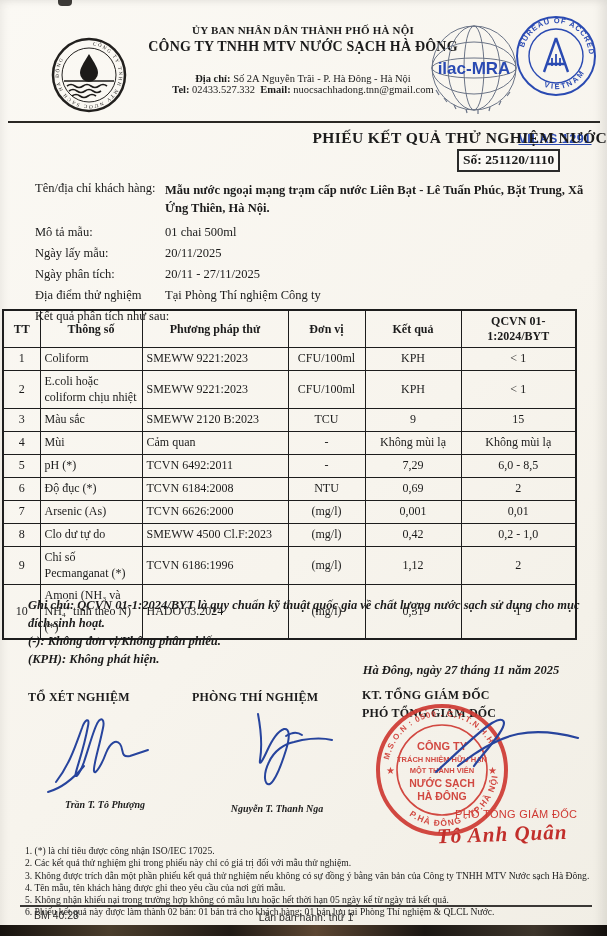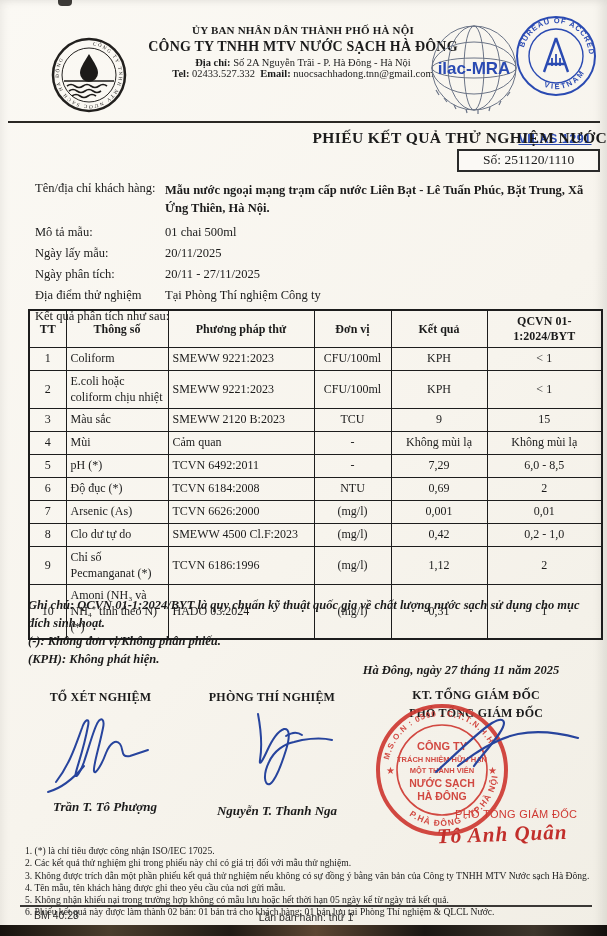--- a/index.html
+++ b/index.html
@@ -9,65 +9,65 @@
     background:linear-gradient(135deg,#fbf9f4 0%,#f7f4ed 55%,#f1eee5 100%);
     font-family:"Liberation Serif", serif; color:#1b1b1b; overflow:hidden;
     box-shadow:inset -6px 0 10px rgba(0,0,0,.08), inset 4px 0 8px rgba(0,0,0,.05);
   }
   .abs { position:absolute; }
 
   
   .org-block { position:absolute; left:148px; top:24px; width:310px; text-align:center; }
   .org-line1 { font-weight:bold; font-size:11px; letter-spacing:.2px; }
   .org-line2 { font-weight:bold; font-size:14px; margin-top:3px; letter-spacing:.2px; }
-  .org-line3 { font-size:10.5px; margin-top:2px; }
+  .org-line3 { font-size:10.5px; margin-top:18px; }
   .org-line4 { font-size:10.5px; }
   .lbl-b { font-weight:bold; }
   .header-rule { position:absolute; top:121px; left:8px; width:592px; height:2px; background:#26242!important; background:#2a2824; }
   .vilas-label { position:absolute; left:512px; top:100px; width:86px; text-align:center;
     color:#2a4ab2; font-family:"Liberation Sans", sans-serif; font-weight:bold;
     font-size:12.5px; letter-spacing:.5px; text-decoration:underline;margin-top:32px; }
 
   
   .title { position:absolute; top:129px; left:0; width:100%; text-align:right;
     font-weight:bold; font-size:15.5px; letter-spacing:.4px; }
   .doc-no { position:absolute; top:149px; left:457px; border:2px solid #2a2a2a;
-    padding:1px 24px 2px; font-weight:normal; font-size:13.5px; background:rgba(255,255,255,.4); }
+    padding:1px 4px 2px; font-weight:bold; font-size:13.5px; background:rgba(255,255,255,.4); }
 
   
   .meta { position:absolute; top:181px; left:35px; width:552px; font-size:12.5px; }
   .meta-label { position:absolute; left:0; }
   .meta-value { position:absolute; left:130px; }
   .customer-value { font-weight:bold; width:420px; line-height:1.45; }
   .meta-row { position:relative; display:block; }
 
   
-  .result-table { position:absolute; top:309px; left:28px; border-collapse:collapse;
+  .result-table { position:absolute; top:309px; left:2px; border-collapse:collapse;
     table-layout:fixed; width:573px; border:2px solid #1d1d1d; }
   .result-table th, .result-table td { border:1px solid #1d1d1d; font-size:12px; padding:3px 4px; }
   .result-table th { font-weight:bold; text-align:center; height:35px; line-height:1.25; }
   .result-table td { height:23px; line-height:1.3; }
   .col-tt   { width:37px; }
   .col-ts   { width:102px; }
   .col-pp   { width:146px; }
   .col-dv   { width:77px; }
   .col-kq   { width:96px; }
   .col-qc   { width:115px; }
   .ta-c { text-align:center; }
   .ta-l { text-align:left; }
 
   
   .notes { position:absolute; top:596px; left:28px; width:555px;
     font-weight:bold; font-style:italic; font-size:12.5px; line-height:1.45; }
 
   
   .date-line { position:absolute; top:663px; left:330px; width:262px; text-align:center;
     font-weight:bold; font-style:italic; font-size:12.5px; }
-  .sig-title { position:absolute; font-weight:bold; font-size:12px; text-align:center; letter-spacing:.2px; }
-  .sig-name  { position:absolute; font-weight:bold; font-style:italic; font-size:13px; text-align:center; }
+  .sig-title { position:absolute; font-weight:bold; font-size:12px; text-align:left; letter-spacing:.2px; }
+  .sig-name  { position:absolute; font-weight:bold; font-style:italic; font-size:10px; text-align:center; }
   .red-role  { position:absolute; top:808px; left:455px; color:#cf3a33;
     font-family:"Liberation Sans", sans-serif; font-size:11px; letter-spacing:.3px; }
   .red-script{ position:absolute; top:822px; left:437px; color:#c22f2b;
     font-style:italic; font-weight:bold; font-size:21px; letter-spacing:1px;
     transform:rotate(-2deg); }
 
   
   .footnotes { position:absolute; top:845px; left:25px; width:568px;
     font-size:9.6px; line-height:1.28; }
   .footnotes div { white-space:nowrap; overflow:hidden; }

